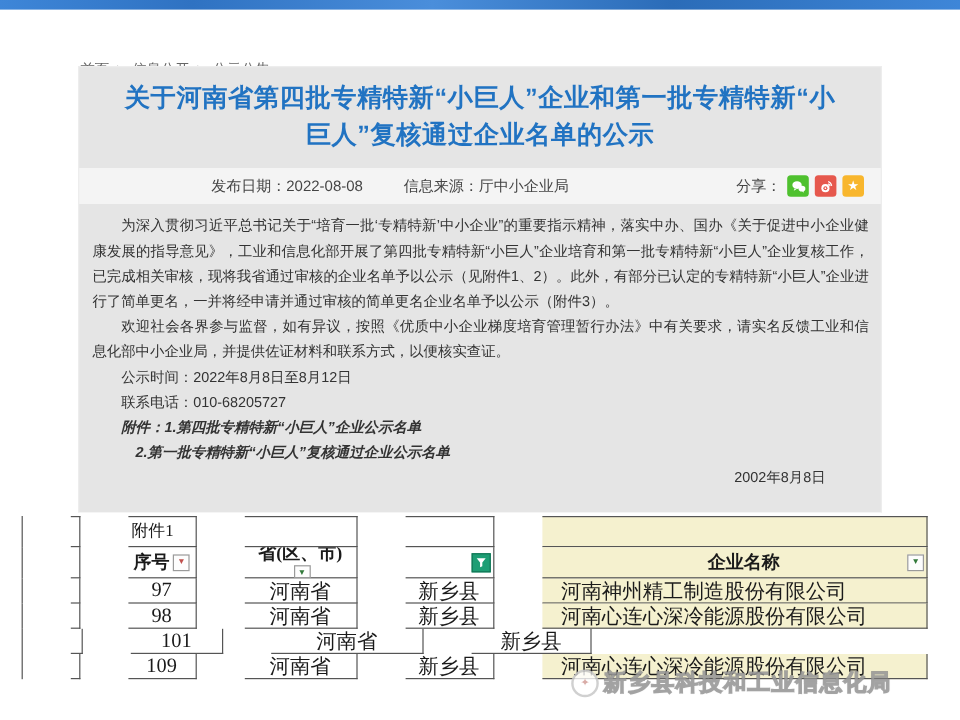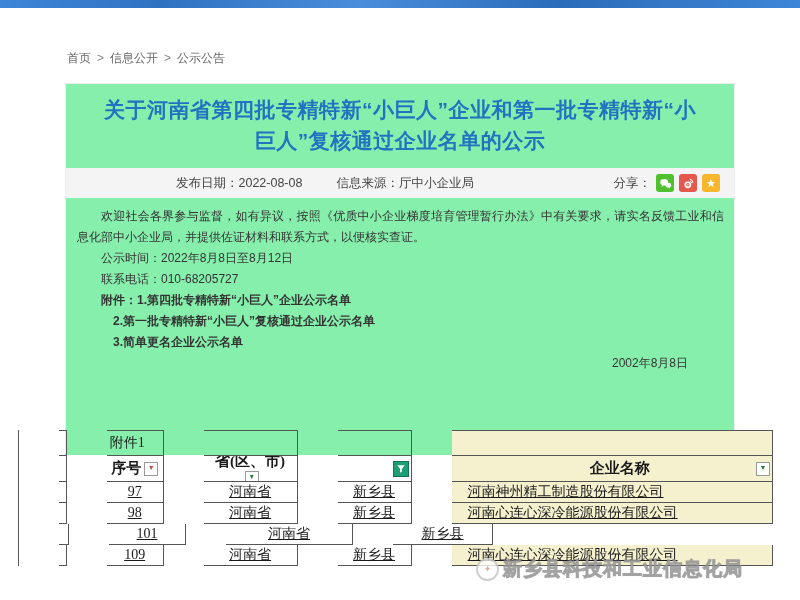--- a/index.html
+++ b/index.html
@@ -10,38 +10,38 @@
   .topbar{position:absolute;top:0;left:0;width:800px;height:8px;
     background:linear-gradient(90deg,#3e86d8 0%,#2f72c2 20%,#4a8edb 45%,#2b6cb8 70%,#3e86d8 100%);}
 
   
   .breadcrumb{position:absolute;top:50px;left:67px;font-size:12px;color:#666;}
   .breadcrumb a{color:#666;text-decoration:none;cursor:pointer;}
   .breadcrumb .sep{margin:0 6px;color:#888;}
 
   
   .article{position:absolute;top:55px;left:65px;width:670px;height:372px;
-    border:1px solid #ededed;border-bottom:none;box-sizing:border-box;background:#86efac;margin-top:28px;}
+    border:1px solid #ededed;border-bottom:none;box-sizing:border-box;background:#e5e5e5;}
   .article-title{margin:10px 28px 0;text-align:center;color:#2173c2;
     font-size:21px;font-weight:bold;line-height:31px;letter-spacing:0.5px;}
   .meta{margin-top:12px;background:#f4f4f4;height:30px;display:flex;align-items:center;
     font-size:12.5px;color:#444;}
   .meta .m-date{margin-left:110px;}
   .meta .m-src{margin-left:34px;}
   .meta .share{margin-left:auto;margin-right:14px;display:flex;align-items:center;gap:5px;}
   .sbtn{width:18px;height:18px;border-radius:3px;display:flex;align-items:center;
     justify-content:center;cursor:pointer;}
   .sbtn.wechat{background:#4fc12f;}
   .sbtn.weibo{background:#e6584d;}
   .sbtn.star{background:#f8b62d;color:#fff;font-size:11px;line-height:1;}
 
   .body-text{margin:8px 10px 0 11px;font-size:12px;color:#333;line-height:21px;text-align:justify;}
   .body-text p{margin:0;text-indent:2em;}
   .plain-line{text-indent:2em;}
-  .attach-line{font-weight:bold;}
+  .attach-line{font-weight:bold;font-style:italic;}
   .attach-first{text-indent:2em;}
   .attach-rest{padding-left:3em;}
   .sign-date{text-align:right;padding-right:36px;}
 
   
   .sheet{position:absolute;top:430px;left:18px;width:755px;
     font-family:"Liberation Serif","DejaVu Serif",serif;color:#1a1a1a;}
   .srow{display:flex;box-sizing:border-box;border-left:1px solid #555;}
   .scell{box-sizing:border-box;border-right:1px solid #555;border-bottom:1px solid #555;
     display:flex;align-items:center;overflow:hidden;white-space:nowrap;margin-left:40px;}
@@ -54,21 +54,21 @@
   .row-label{height:26px;font-size:14px;}
   .row-label .c1{justify-content:flex-start;padding-left:3px;}
   .row-title{position:relative;height:33px;}
   .row-title .left-part{width:314px;box-sizing:border-box;border-right:1px solid #777;}
   .row-title .right-part{width:440px;background:#f5f1cf;}
   .row-title .t-text{position:absolute;left:0;right:0;top:0;bottom:0;display:flex;
     align-items:center;justify-content:center;font-size:22px;font-weight:bold;
     font-family:"Liberation Sans","DejaVu Sans",sans-serif;letter-spacing:0.5px;}
   .row-head{height:26px;font-size:15px;font-weight:bold;}
   .row-head .c4{justify-content:center;position:relative;}
-  .row-data{height:21px;font-size:14px;text-decoration:underline;}
+  .row-data{height:21px;font-size:17px;}
   .drop{width:12px;height:12px;background:#fdfdfd;border:1px solid #9a9a9a;margin-left:3px;
     font-size:7px;line-height:10px;text-align:center;cursor:pointer;flex:0 0 auto;}
   .drop.red{color:#c0504d;}
   .drop.green{color:#337a3b;}
   .drop.at-right{position:absolute;right:2px;top:6px;}
   .funnel{width:14px;height:14px;background:#1d9e74;border:1px solid #127555;margin-left:auto;
     margin-right:2px;display:flex;align-items:center;justify-content:center;cursor:pointer;}
 
   
   .watermark{position:absolute;top:556px;left:476px;display:flex;align-items:center;gap:4px;
@@ -114,26 +114,26 @@
               <circle cx="9" cy="12" r="1.1" fill="#fff"></circle>
               <path d="M12.5 3.5 a7 7 0 0 1 4.5 5.5" stroke="#fff" stroke-width="1.6" fill="none"></path>
               <path d="M12.5 6.5 a4 4 0 0 1 2.6 3" stroke="#fff" stroke-width="1.4" fill="none"></path>
             </svg>
         </span>
         <span class="sbtn star">★</span>
       </span>
     </div>
 
     <div class="body-text">
+      <p>为深入贯彻习近平总书记关于“培育一批‘专精特新’中小企业”的重要指示精神，落实中办、国办《关于促进中小企业健康发展的指导意见》，工业和信息化部开展了第四批专精特新“小巨人”企业培育和第一批专精特新“小巨人”企业复核工作，已完成相关审核，现将我省通过审核的企业名单予以公示（见附件1、2）。此外，有部分已认定的专精特新“小巨人”企业进行了简单更名，一并将经申请并通过审核的简单更名企业名单予以公示（附件3）。</p>
       <p>欢迎社会各界参与监督，如有异议，按照《优质中小企业梯度培育管理暂行办法》中有关要求，请实名反馈工业和信息化部中小企业局，并提供佐证材料和联系方式，以便核实查证。</p>
       <div class="plain-line">公示时间：2022年8月8日至8月12日</div>
       <div class="plain-line">联系电话：010-68205727</div>
       <div class="attach-line attach-first"><span>附件：</span><span>1.第四批专精特新“小巨人”企业公示名单</span></div>
       <div class="attach-line attach-rest">2.第一批专精特新“小巨人”复核通过企业公示名单</div>
-      <div class="attach-line attach-rest">3.简单更名企业公示名单</div>
       <div class="sign-date">2002年8月8日</div>
     </div>
   </div>
 
   <div class="sheet">
 
     <div class="srow first row-label">
       <div class="scell c-sliver"></div>
       <div class="scell c1">附件1</div>
       <div class="scell c2"></div>

